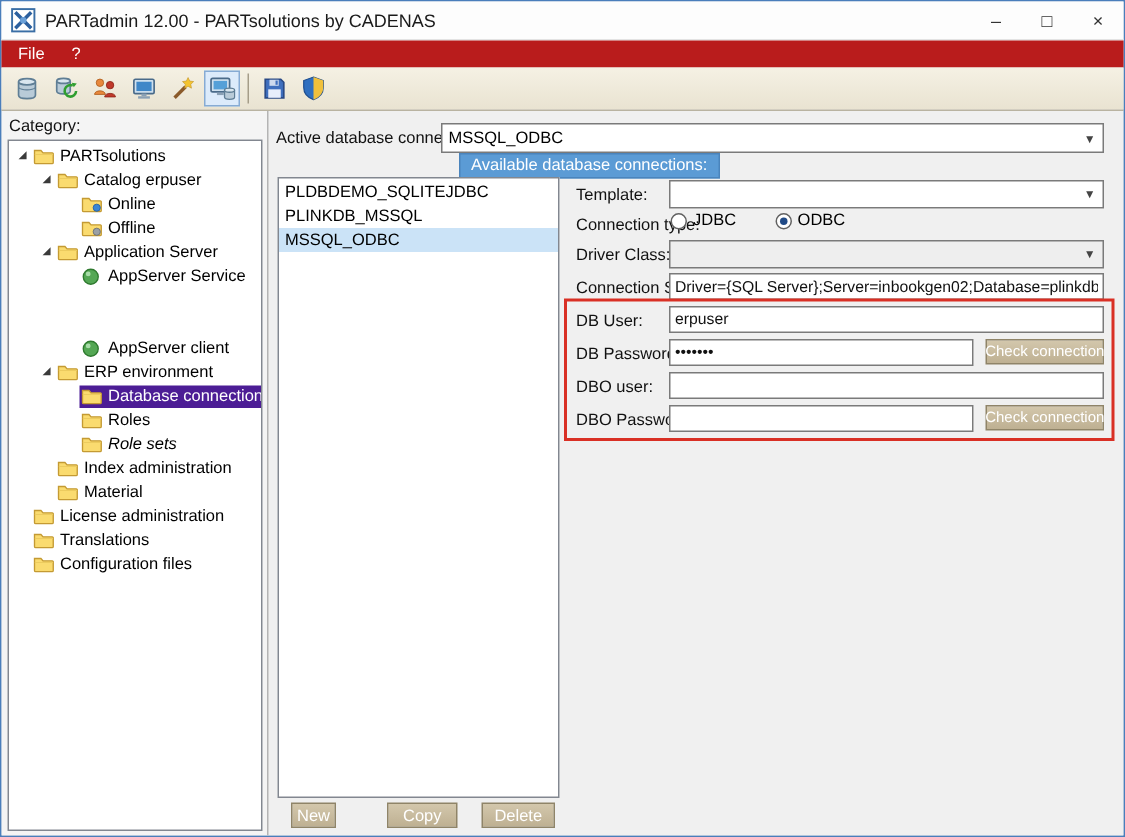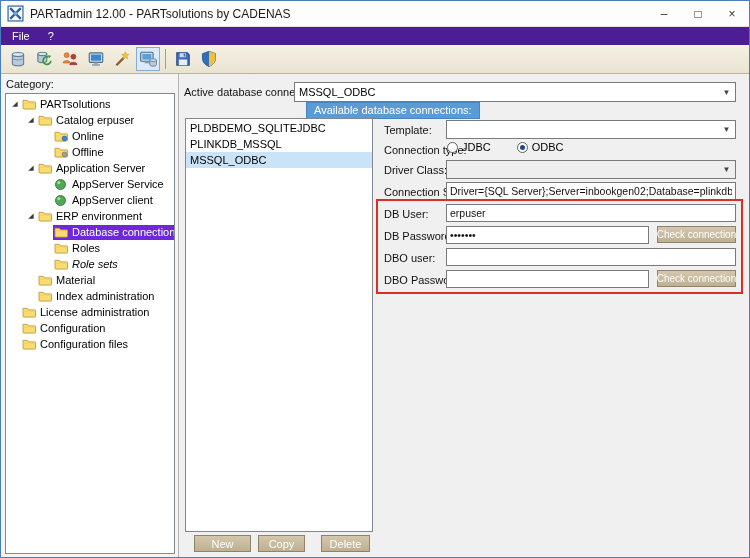--- a/index.html
+++ b/index.html
@@ -9,39 +9,39 @@
   .window { width:750px; height:558px; border:1px solid #4a7ebb; display:flex; flex-direction:column; background:#f0f0f0; }
 
   
   .titlebar { height:26px; background:#fdfdfd; display:flex; align-items:center; flex:none; border-bottom:1px solid #e3e3e3; }
   .app-icon { width:18px; height:18px; margin:0 5px 0 6px; display:inline-flex; }
   .title-text { font-size:12px; color:#1a1a1a; }
   .win-controls { margin-left:auto; display:flex; height:100%; }
   .winbtn { width:34px; height:100%; display:flex; align-items:center; justify-content:center; font-size:12px; color:#333; cursor:default; }
 
   
-  .menubar { height:18px; background:#4c1d95; display:flex; align-items:center; flex:none; padding-left:2px; }
+  .menubar { height:18px; background:#b91c1c; display:flex; align-items:center; flex:none; padding-left:2px; }
   .menu-item { color:#fff; font-size:11px; padding:1px 9px; cursor:default; }
 
   
   .toolbar { height:29px; background:linear-gradient(#f5f1e4,#e9e3d1); border-bottom:1px solid #b9b3a1; display:flex; align-items:center; padding-left:4px; flex:none; }
   .tb-btn { width:24px; height:24px; display:inline-flex; align-items:center; justify-content:center; margin:0 1px; border:1px solid transparent; }
   .tb-btn.active { background:#dcebfb; border-color:#86abd4; }
   .tb-sep { width:1px; height:20px; background:#a59d89; margin:0 4px; }
 
   
   .main { flex:1; display:flex; overflow:hidden; }
   .left-panel { width:177px; flex:none; background:#f4f4f4; padding:3px 3px 3px 4px; display:flex; flex-direction:column; }
   .category-label { font-size:11px; color:#111; margin:1px 0 3px 1px; flex:none; }
   .tree { border:1px solid #828790; background:#fff; flex:1; overflow:hidden; padding-top:2px; }
   .tree-row { display:flex; align-items:center; height:16px; white-space:nowrap; cursor:default; }
   .expander { width:12px; flex:none; text-align:center; font-size:7px; color:#3a3a3a; line-height:16px; }
   .tree-sel-wrap { display:flex; align-items:center; padding:0 3px 0 1px; height:15px; }
   .tree-ico { width:15px; height:13px; flex:none; display:inline-flex; align-items:center; margin-right:3px; }
-  .tree-row.selected .tree-sel-wrap { background:#6d28d9; }
+  .tree-row.selected .tree-sel-wrap { background:#4c1d95; }
   .tree-row.selected .tree-label { color:#fff; }
 
   .right-panel { flex:1; position:relative; background:#f0f0f0; border-left:1px solid #b4b4b4; }
   .lbl { position:absolute; font-size:11px; color:#111; white-space:nowrap; }
 
   .combo { position:absolute; height:20px; background:#fff; border:1px solid #7a7a7a; display:flex; align-items:center; font-size:11px; padding-left:4px; }
   .combo-arrow { margin-left:auto; width:17px; height:100%; display:flex; align-items:center; justify-content:center; font-size:8px; color:#444; }
   .combo.small { height:19px; }
   .combo.disabled { background:#eeeeee; }
 
@@ -223,21 +223,21 @@
             <span class="tree-sel-wrap">
               <span class="tree-ico">
                 <svg width="13" height="13" viewBox="0 0 13 13">
                   <circle cx="6.5" cy="6.5" r="5" fill="#54a754" stroke="#2f7a2f" stroke-width=".9"></circle>
                   <circle cx="4.8" cy="4.6" r="1.6" fill="#a8dca8"></circle>
                 </svg>
               </span>
               <span class="tree-label">AppServer Service</span>
             </span>
           </div>
-          <div class="tree-row" style="padding-left: 35px;">
+          <div class="tree-row" style="padding-left: 35px; margin-top: 32px;">
             <span class="expander"></span>
             <span class="tree-sel-wrap">
               <span class="tree-ico">
                 <svg width="13" height="13" viewBox="0 0 13 13">
                   <circle cx="6.5" cy="6.5" r="5" fill="#54a754" stroke="#2f7a2f" stroke-width=".9"></circle>
                   <circle cx="4.8" cy="4.6" r="1.6" fill="#a8dca8"></circle>
                 </svg>
               </span>
               <span class="tree-label">AppServer client</span>
             </span>
@@ -292,35 +292,35 @@
           </div>
           <div class="tree-row" style="padding-left: 19px;">
             <span class="expander"></span>
             <span class="tree-sel-wrap">
               <span class="tree-ico">
                 <svg width="14" height="12" viewBox="0 0 14 12">
                   <path d="M1 2.3 h4.3 l1.4 1.6 H12.9 a.6 .6 0 0 1 .6 .6 V10.3 a.8 .8 0 0 1 -.8 .8 H1.8 A.8 .8 0 0 1 1 10.3 z" fill="#fadb6f" stroke="#c49a33" stroke-width=".9"></path>
                   <path d="M1.2 5 H13.4" stroke="#eccb5e" stroke-width=".7"></path>
                 </svg>
               </span>
+              <span class="tree-label">Index administration</span>
+            </span>
+          </div>
+          <div class="tree-row" style="padding-left: 19px;">
+            <span class="expander"></span>
+            <span class="tree-sel-wrap">
+              <span class="tree-ico">
+                <svg width="14" height="12" viewBox="0 0 14 12">
+                  <path d="M1 2.3 h4.3 l1.4 1.6 H12.9 a.6 .6 0 0 1 .6 .6 V10.3 a.8 .8 0 0 1 -.8 .8 H1.8 A.8 .8 0 0 1 1 10.3 z" fill="#fadb6f" stroke="#c49a33" stroke-width=".9"></path>
+                  <path d="M1.2 5 H13.4" stroke="#eccb5e" stroke-width=".7"></path>
+                </svg>
+              </span>
               <span class="tree-label">Material</span>
             </span>
           </div>
-          <div class="tree-row" style="padding-left: 19px;">
-            <span class="expander"></span>
-            <span class="tree-sel-wrap">
-              <span class="tree-ico">
-                <svg width="14" height="12" viewBox="0 0 14 12">
-                  <path d="M1 2.3 h4.3 l1.4 1.6 H12.9 a.6 .6 0 0 1 .6 .6 V10.3 a.8 .8 0 0 1 -.8 .8 H1.8 A.8 .8 0 0 1 1 10.3 z" fill="#fadb6f" stroke="#c49a33" stroke-width=".9"></path>
-                  <path d="M1.2 5 H13.4" stroke="#eccb5e" stroke-width=".7"></path>
-                </svg>
-              </span>
-              <span class="tree-label">Index administration</span>
-            </span>
-          </div>
           <div class="tree-row" style="padding-left: 3px;">
             <span class="expander"></span>
             <span class="tree-sel-wrap">
               <span class="tree-ico">
                 <svg width="14" height="12" viewBox="0 0 14 12">
                   <path d="M1 2.3 h4.3 l1.4 1.6 H12.9 a.6 .6 0 0 1 .6 .6 V10.3 a.8 .8 0 0 1 -.8 .8 H1.8 A.8 .8 0 0 1 1 10.3 z" fill="#fadb6f" stroke="#c49a33" stroke-width=".9"></path>
                   <path d="M1.2 5 H13.4" stroke="#eccb5e" stroke-width=".7"></path>
                 </svg>
               </span>
               <span class="tree-label">License administration</span>
@@ -328,21 +328,21 @@
           </div>
           <div class="tree-row" style="padding-left: 3px;">
             <span class="expander"></span>
             <span class="tree-sel-wrap">
               <span class="tree-ico">
                 <svg width="14" height="12" viewBox="0 0 14 12">
                   <path d="M1 2.3 h4.3 l1.4 1.6 H12.9 a.6 .6 0 0 1 .6 .6 V10.3 a.8 .8 0 0 1 -.8 .8 H1.8 A.8 .8 0 0 1 1 10.3 z" fill="#fadb6f" stroke="#c49a33" stroke-width=".9"></path>
                   <path d="M1.2 5 H13.4" stroke="#eccb5e" stroke-width=".7"></path>
                 </svg>
               </span>
-              <span class="tree-label">Configuration</span>
+              <span class="tree-label">Translations</span>
             </span>
           </div>
           <div class="tree-row" style="padding-left: 3px;">
             <span class="expander"></span>
             <span class="tree-sel-wrap">
               <span class="tree-ico">
                 <svg width="14" height="12" viewBox="0 0 14 12">
                   <path d="M1 2.3 h4.3 l1.4 1.6 H12.9 a.6 .6 0 0 1 .6 .6 V10.3 a.8 .8 0 0 1 -.8 .8 H1.8 A.8 .8 0 0 1 1 10.3 z" fill="#fadb6f" stroke="#c49a33" stroke-width=".9"></path>
                   <path d="M1.2 5 H13.4" stroke="#eccb5e" stroke-width=".7"></path>
                 </svg>
@@ -405,19 +405,19 @@
 
       <span class="lbl" style="left:205px; top:178px;">DBO user:</span>
       <input class="txt" style="left: 267px; top: 174px; width: 290px;" value="">
 
       <span class="lbl" style="left:205px; top:200px;">DBO Password:</span>
       <input class="txt" style="left: 267px; top: 196px; width: 203px;" value="">
       <div class="btn small" style="left:478px; top:196px; width:79px;">Check connection</div>
 
       <div class="red-annotation"></div>
 
-      <div class="btn" style="left:15px; top:461px; width:57px;">New</div>
+      <div class="btn" style="left:15px; top:461px; width:30px;">New</div>
       <div class="btn" style="left:79px; top:461px; width:47px;">Copy</div>
       <div class="btn" style="left:142px; top:461px; width:49px;">Delete</div>
 
     </div>
   </div>
 </div>
 
 </body></html>

